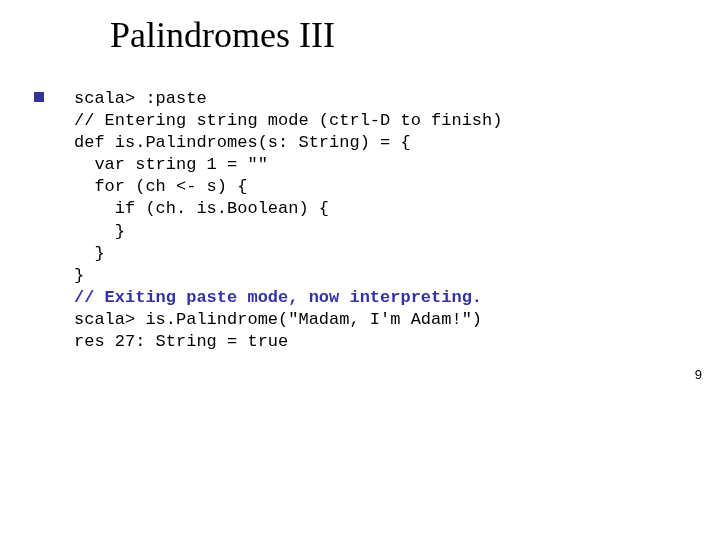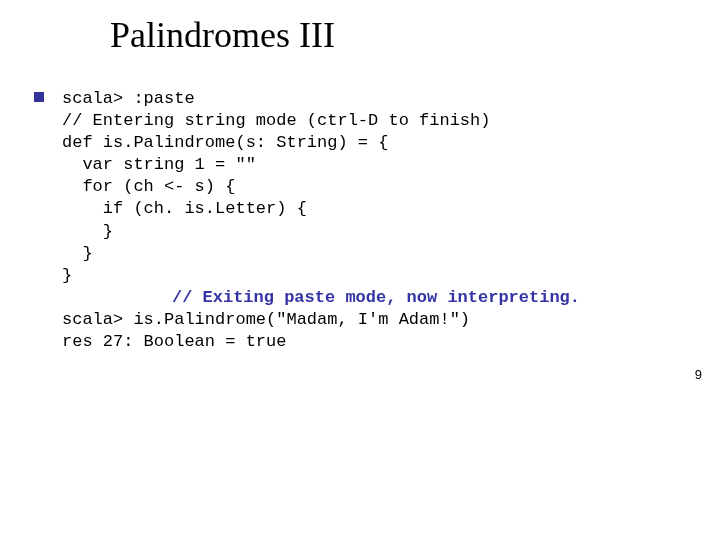--- a/index.html
+++ b/index.html
@@ -38,25 +38,25 @@
   .bullet {
     position: absolute;
     top: 92px;
     left: 34px;
     width: 10px;
     height: 10px;
     background: #333399;
   }
   .code {
     white-space: pre;
+    margin-left: 12px;
   }
   .mono-bold-blue {
     font-weight: bold;
     color: #3333a5;
-    text-align: center;
   }
   .page-number {
     position: absolute;
     bottom: 12px;
     right: 18px;
     font-family: Arial, Helvetica, sans-serif;
     font-size: 13px;
     color: #000000;
   }
 </style>
@@ -66,29 +66,29 @@
 <div class="slide">
 
   <div class="title">Palindromes III</div>
 
   <div class="bullet"></div>
 
   <div class="body">
 <div class="code">scala&gt; :paste</div>
 <div class="code">// Entering string mode (ctrl-D to finish)</div>
 <div class="code"></div>
-<div class="code">def is.Palindrome(s: String) = {</div>
+<div class="code">def is.Palindromes(s: String) = {</div>
 <div class="code">  var string 1 = ""</div>
 <div class="code">  for (ch &lt;- s) {</div>
-<div class="code">    if (ch. is.Letter) {</div>
+<div class="code">    if (ch. is.Boolean) {</div>
 <div class="code">    }</div>
 <div class="code">  }</div>
 <div class="code">}</div>
 <div class="code"></div>
 <div class="code mono-bold-blue">// Exiting paste mode, now interpreting.</div>
 <div class="code"></div>
 <div class="code">scala&gt; is.Palindrome("Madam, I'm Adam!")</div>
-<div class="code">res 27: Boolean = true</div>
+<div class="code">res 27: String = true</div>
   </div>
 
   <div class="page-number">9</div>
 
 </div>
 
 </body></html>

